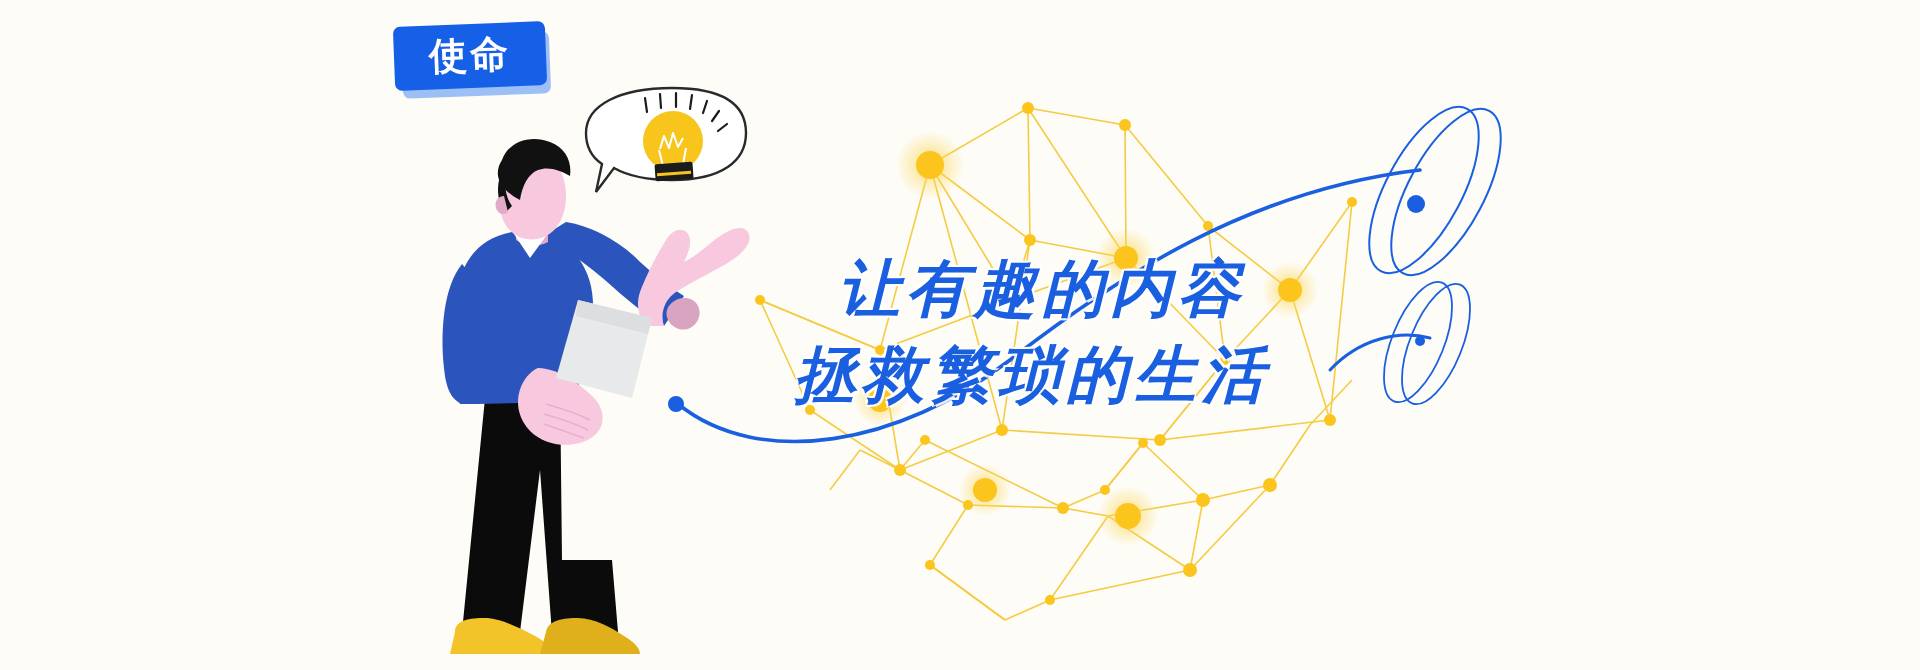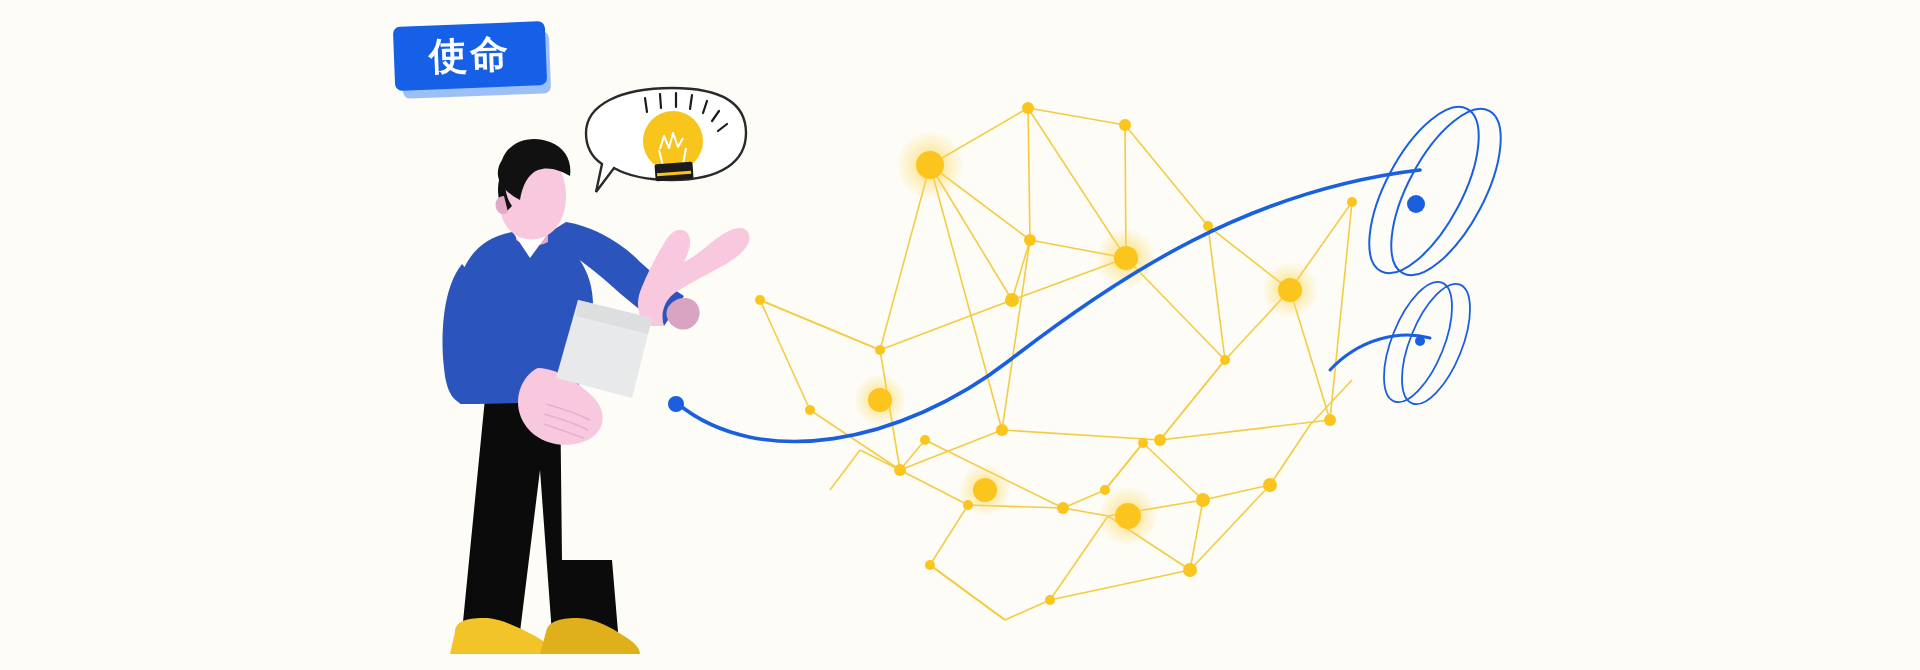--- a/index.html
+++ b/index.html
@@ -242,20 +242,24 @@
     <circle cx="1420" cy="341" r="5" fill="#1A5FE0"></circle>
   </svg>
 
   <div class="badge-wrap">
     <div class="badge-shadow"></div>
     <div class="badge-card">
       <span class="badge-label">使命</span>
     </div>
   </div>
 
+  <div class="headline">
+    <div class="headline-line line-1">让有趣的内容</div>
+    <div class="headline-line line-2">拯救繁琐的生活</div>
+  </div>
 
   <svg class="layer layer-person" viewBox="0 0 1920 670">
 
     <g>
       <path d="M672,88 C724,88 746,105 746,133 C746,161 722,180 672,180
                C648,180 628,176 614,168
                L596,192 L602,164
                C590,156 586,146 586,133
                C586,105 620,88 672,88 Z" fill="#FFFFFF" stroke="#2A2A2A" stroke-width="2.4"></path>
 

